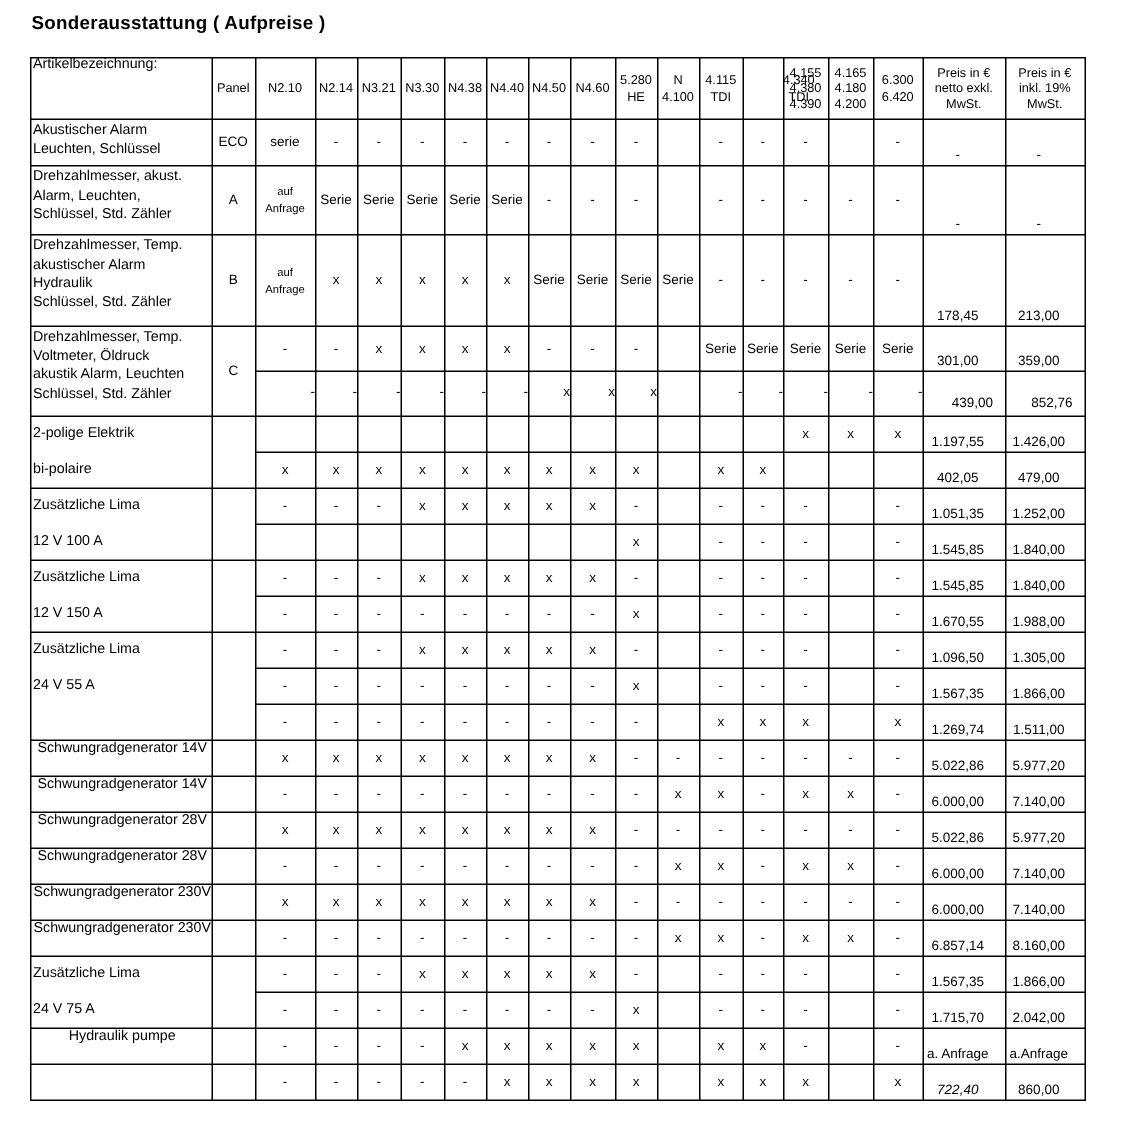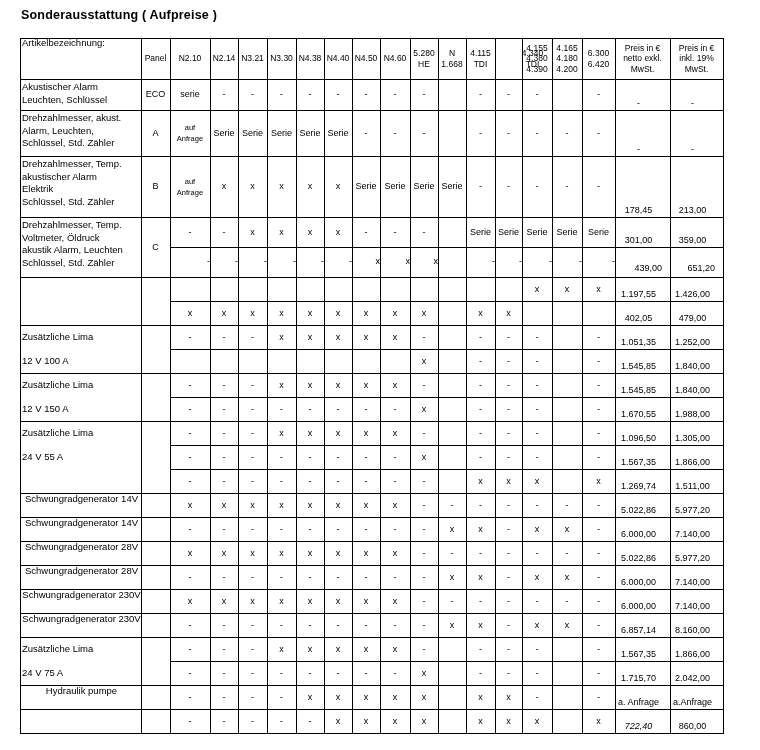--- a/index.html
+++ b/index.html
@@ -55,21 +55,21 @@
     </div>
     <div class="cell hdr" style="left: 380px; top: 38px; width: 30px; height: 41px; flex-direction: column;">
       <span class="sub">N4.60</span>
     </div>
     <div class="cell hdr" style="left: 410px; top: 38px; width: 28px; height: 41px; flex-direction: column;">
       <span class="sub">5.280</span>
       <span class="sub">HE</span>
     </div>
     <div class="cell hdr" style="left: 438px; top: 38px; width: 28px; height: 41px; flex-direction: column;">
       <span class="sub">N</span>
-      <span class="sub">1.668</span>
+      <span class="sub">4.100</span>
     </div>
     <div class="cell hdr" style="left: 466px; top: 38px; width: 29px; height: 41px; flex-direction: column;">
       <span class="sub">4.115</span>
       <span class="sub">TDI</span>
     </div>
     <div class="cell hdr" style="left: 495px; top: 38px; width: 27px; height: 41px; flex-direction: column; margin-left: 24px;">
       <span class="sub">4.340</span>
       <span class="sub">TDI</span>
     </div>
     <div class="cell hdr" style="left: 522px; top: 38px; width: 30px; height: 41px; flex-direction: column;">
@@ -214,21 +214,21 @@
     <div class="cell price" style="left: 615px; top: 110px; width: 55px; height: 46px; flex-direction: column;">
       <span class="sub">-</span>
     </div>
     <div class="cell price" style="left: 670px; top: 110px; width: 53px; height: 46px; flex-direction: column;">
       <span class="sub">-</span>
     </div>
     <div class="hline" style="left: 20px; top: 156px; width: 704px;"></div>
     <div class="cell name" style="left: 20px; top: 156px; width: 121px; height: 61px; flex-direction: column;">
       <span class="sub">Drehzahlmesser, Temp.</span>
       <span class="sub">akustischer Alarm</span>
-      <span class="sub">Elektrik</span>
+      <span class="sub">Hydraulik</span>
       <span class="sub">Schlüssel, Std. Zähler</span>
     </div>
     <div class="cell" style="left: 141px; top: 156px; width: 29px; height: 61px; flex-direction: column;">
       <span class="sub">B</span>
     </div>
     <div class="cell small" style="left: 170px; top: 156px; width: 40px; height: 61px; flex-direction: column;">
       <span class="sub">auf</span>
       <span class="sub">Anfrage</span>
     </div>
     <div class="cell" style="left: 210px; top: 156px; width: 28px; height: 61px; flex-direction: column;">
@@ -383,23 +383,27 @@
     <div class="cell bottom" style="left: 552px; top: 247px; width: 30px; height: 30px; flex-direction: column;">
       <span class="sub">-</span>
     </div>
     <div class="cell bottom" style="left: 582px; top: 247px; width: 33px; height: 30px; flex-direction: column;">
       <span class="sub">-</span>
     </div>
     <div class="cell price bottom" style="left: 615px; top: 247px; width: 55px; height: 30px; flex-direction: column;">
       <span class="sub">439,00</span>
     </div>
     <div class="cell price bottom" style="left: 670px; top: 247px; width: 53px; height: 30px; flex-direction: column;">
-      <span class="sub">651,20</span>
+      <span class="sub">852,76</span>
     </div>
     <div class="hline" style="left: 20px; top: 277px; width: 704px;"></div>
+    <div class="cell name" style="left: 20px; top: 277px; width: 121px; height: 48px; flex-direction: column; padding-top: 0px;">
+      <span class="sub" style="height: 24px; line-height: 24px;">2-polige Elektrik</span>
+      <span class="sub" style="height: 24px; line-height: 24px;">bi-polaire</span>
+    </div>
     <div class="cell" style="left: 141px; top: 277px; width: 29px; height: 48px; flex-direction: column;">
       <span class="sub"></span>
     </div>
     <div class="cell" style="left: 170px; top: 277px; width: 40px; height: 24px; flex-direction: column;">
       <span class="sub"></span>
     </div>
     <div class="cell" style="left: 210px; top: 277px; width: 28px; height: 24px; flex-direction: column;">
       <span class="sub"></span>
     </div>
     <div class="cell" style="left: 238px; top: 277px; width: 29px; height: 24px; flex-direction: column;">

